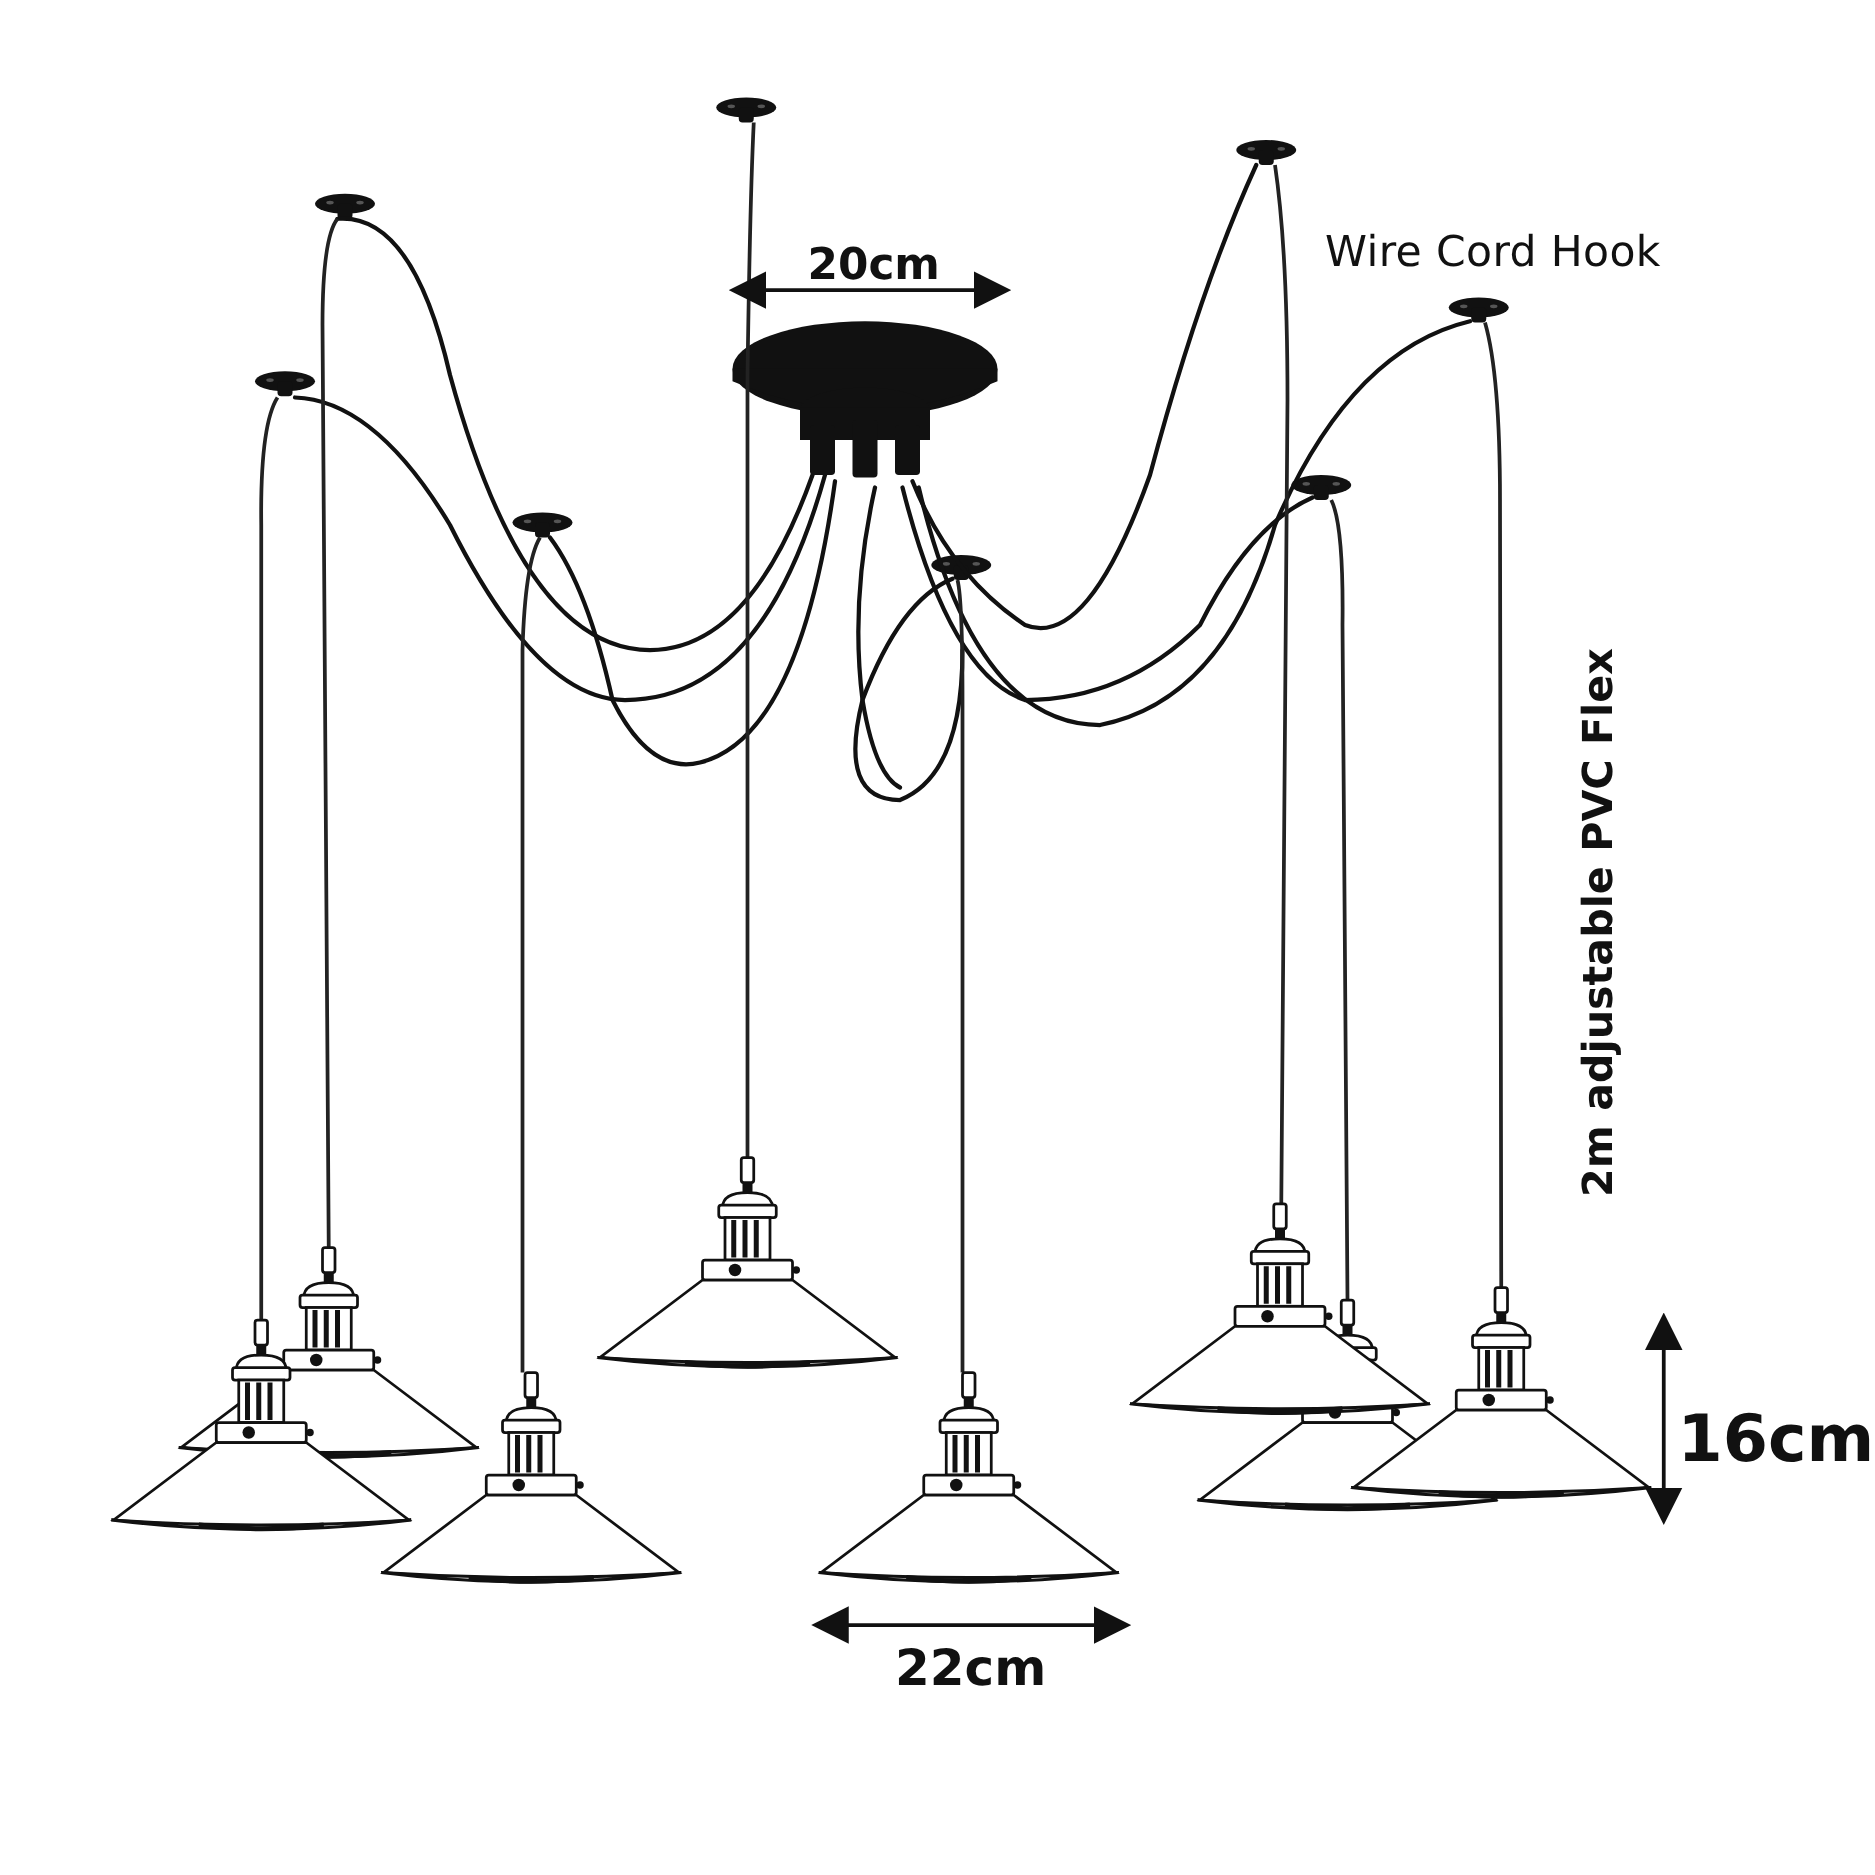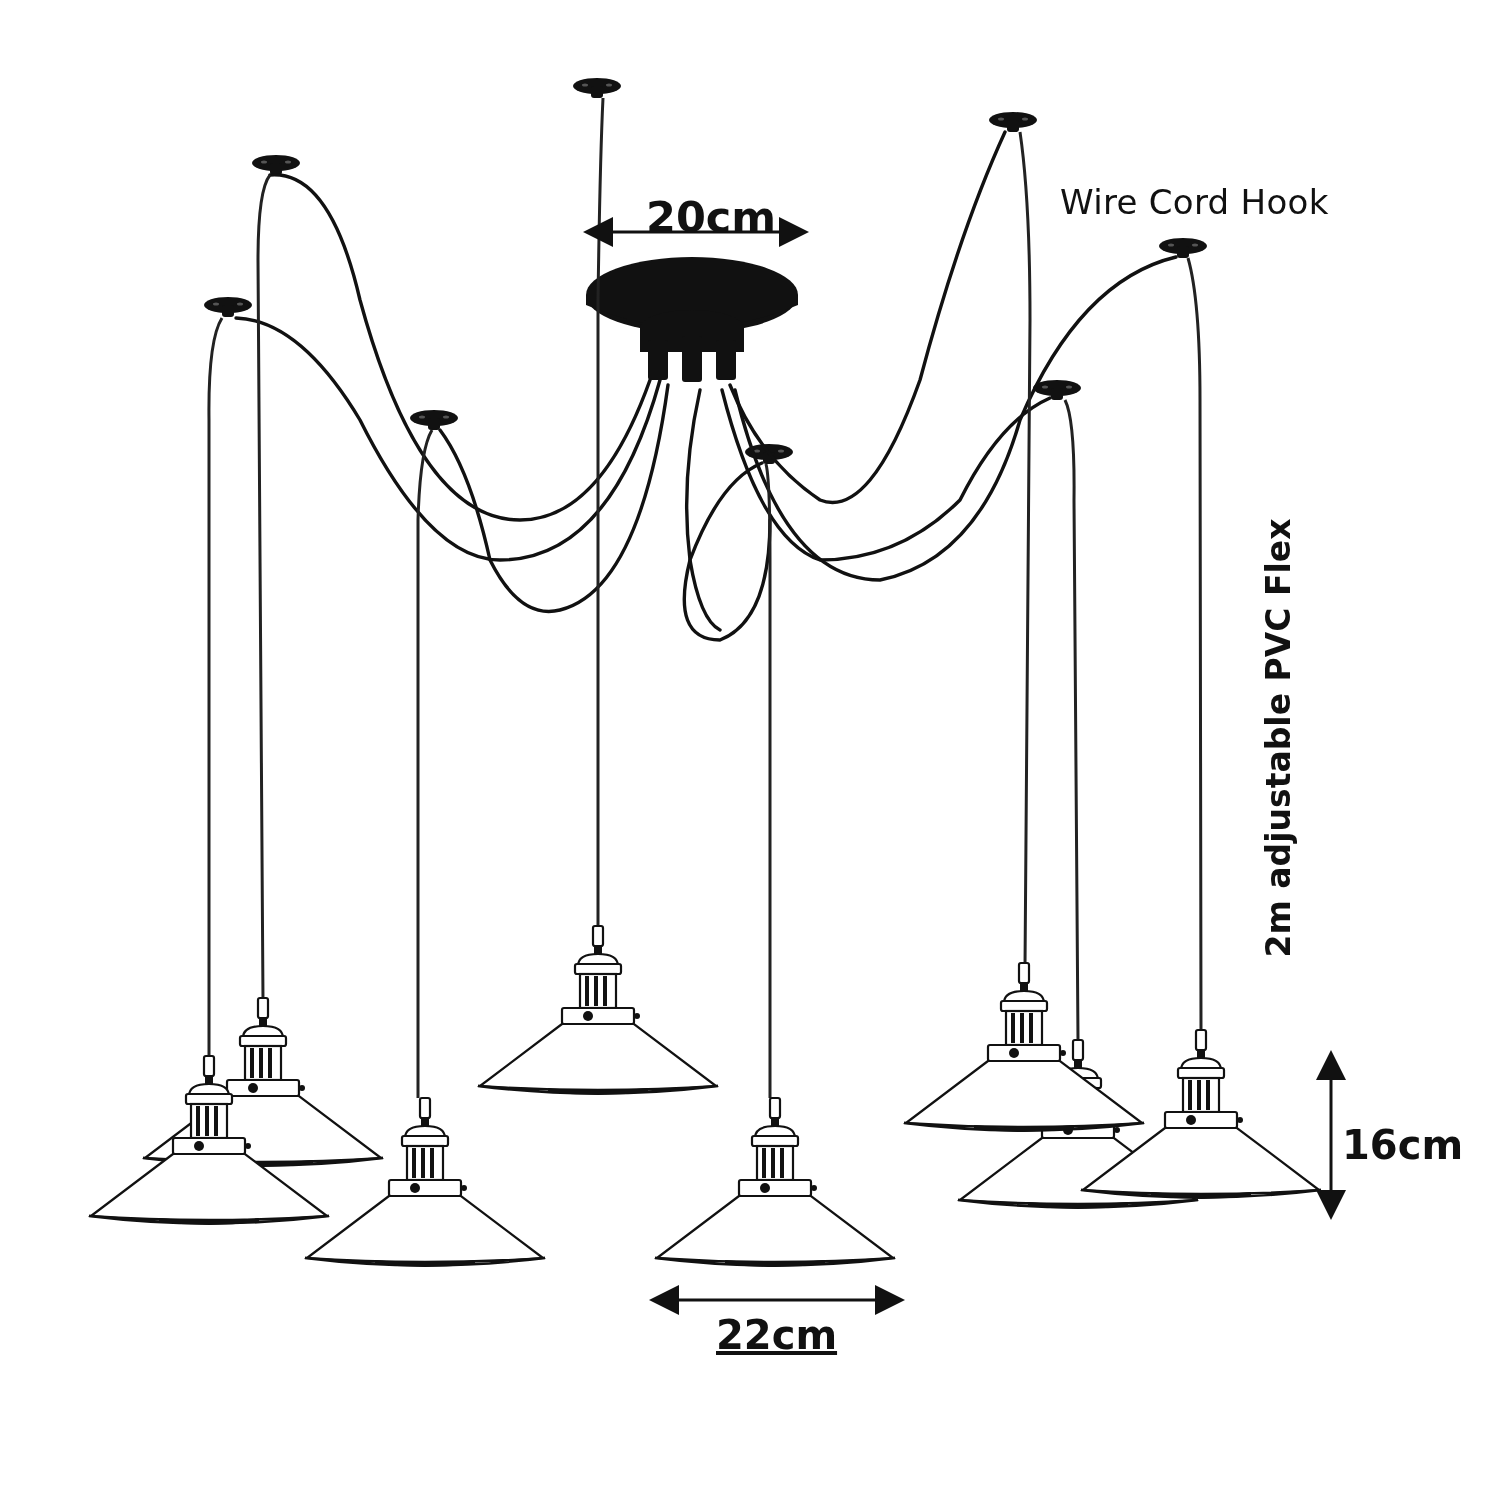--- a/index.html
+++ b/index.html
@@ -1,22 +1,22 @@
 <!DOCTYPE html>
 <html><head>
 <meta charset="utf-8">
 <style>
   html, body { margin: 0; padding: 0; background: #ffffff; }
   body { width: 1500px; height: 1500px; position: relative; overflow: hidden; font-family: "DejaVu Sans", sans-serif; }
   #diagram { position: absolute; left: 0; top: 0; width: 1500px; height: 1500px; }
   .label { position: absolute; color: #111; white-space: nowrap; font-family: "DejaVu Sans", sans-serif; }
   .lbl-hook { left: 1060px; top: 182px; font-size: 34px; font-weight: normal; letter-spacing: 0.3px; }
-  .lbl-canopy { left: 646px; top: 192px; font-size: 43px; font-weight: bold; }
-  .lbl-width { left: 716px; top: 1312px; font-size: 40px; font-weight: bold; text-decoration: underline; }
-  .lbl-height { left: 1342px; top: 1122px; font-size: 40px; font-weight: bold; }
+  .lbl-canopy { left: 646px; top: 192px; font-size: 35px; font-weight: bold; }
+  .lbl-width { left: 716px; top: 1312px; font-size: 40px; font-weight: bold; }
+  .lbl-height { left: 1342px; top: 1122px; font-size: 52px; font-weight: bold; }
   .lbl-cable { left: 1068px; top: 728px; font-size: 33px; font-weight: bold; transform: rotate(-90deg); transform-origin: center; width: 420px; text-align: center; }
   .cord { fill: none; stroke: #111; stroke-width: 3.4; stroke-linecap: round; }
   .drop { fill: none; stroke: #222; stroke-width: 3; }
   .shade { fill: #fff; stroke: #111; stroke-width: 2.2; }
   .rim { fill: #fff; stroke: #111; stroke-width: 2.4; }
   .holder { fill: #fff; stroke: #111; stroke-width: 2.2; }
   .ink { fill: #111; }
 </style>
 </head>
 <body>

